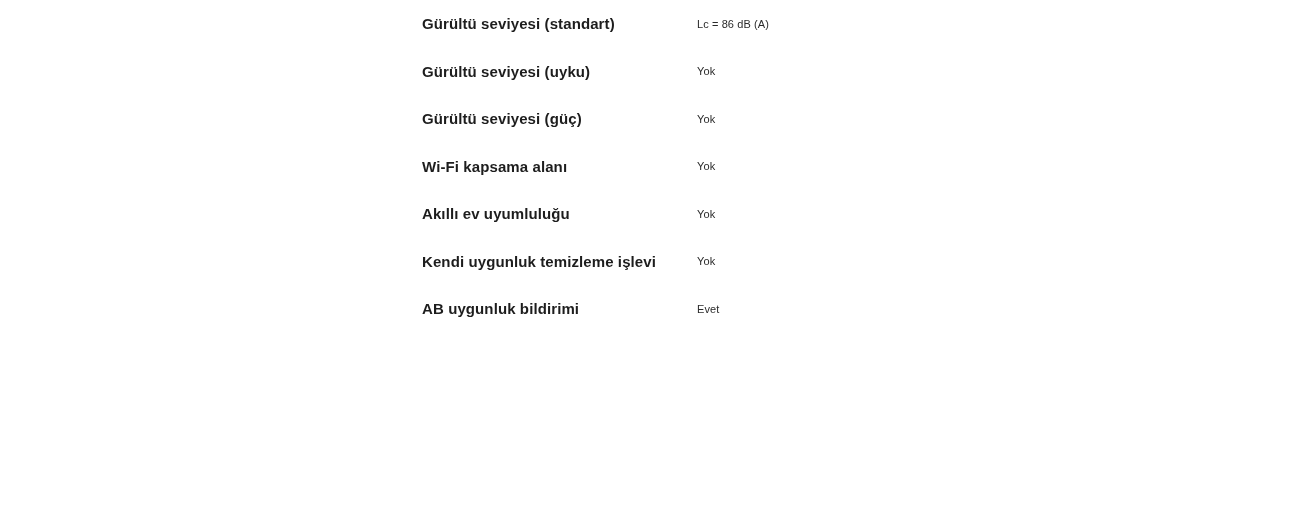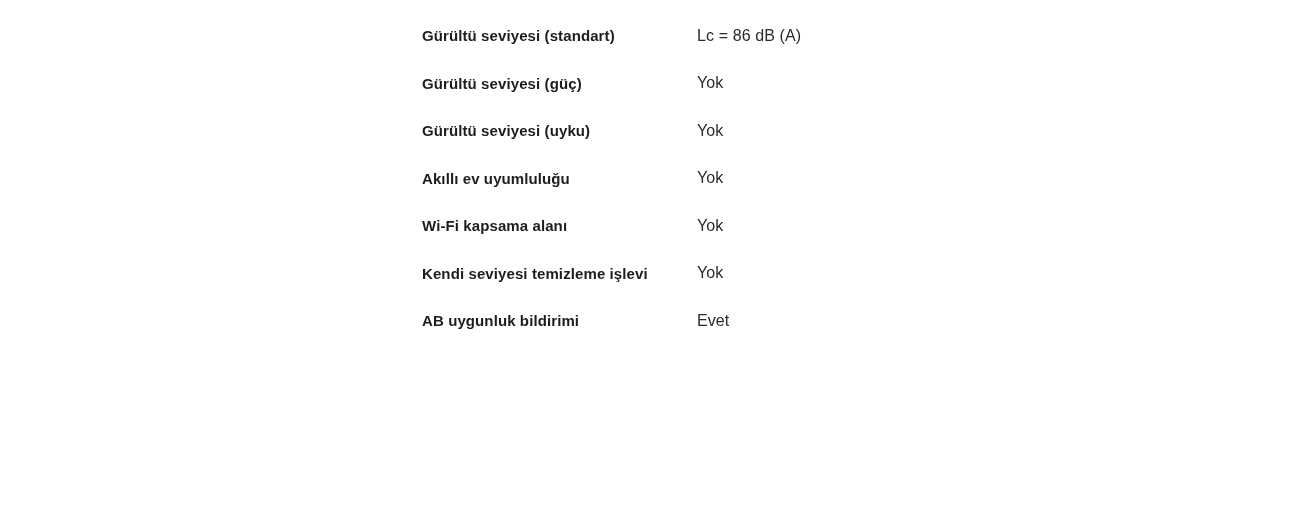--- a/index.html
+++ b/index.html
@@ -12,21 +12,21 @@
     height: 513px;
     font-family: "Liberation Sans", sans-serif;
     color: #1a1a1a;
     overflow: hidden;
   }
   .spec-sheet {
     position: relative;
     width: 1297px;
     height: 513px;
     box-sizing: border-box;
-    padding-top: 12px;
+    padding-top: 0px;
   }
   .spec-table {
     margin-left: 422px;
     border-collapse: collapse;
     width: 700px;
   }
   .spec-row {
     height: 47.5px;
   }
   .spec-label {
@@ -34,57 +34,57 @@
     font-weight: bold;
     color: #1d1d1d;
     text-align: left;
     vertical-align: middle;
     padding: 0;
     width: 275px;
     white-space: nowrap;
     letter-spacing: 0.1px;
   }
   .spec-value {
-    font-size: 16px;
+    font-size: 11px;
     font-weight: normal;
     color: #2b2b2b;
     text-align: left;
     vertical-align: middle;
     padding: 0;
     letter-spacing: 0.1px;
   }
 </style>
 </head>
 <body>
 
 <div class="spec-sheet">
   <table class="spec-table">
     <tbody>
       <tr class="spec-row">
         <td class="spec-label">Gürültü seviyesi (standart)</td>
         <td class="spec-value">Lc = 86 dB (A)</td>
       </tr>
       <tr class="spec-row">
+        <td class="spec-label">Gürültü seviyesi (uyku)</td>
+        <td class="spec-value">Yok</td>
+      </tr>
+      <tr class="spec-row">
         <td class="spec-label">Gürültü seviyesi (güç)</td>
         <td class="spec-value">Yok</td>
       </tr>
       <tr class="spec-row">
-        <td class="spec-label">Gürültü seviyesi (uyku)</td>
+        <td class="spec-label">Wi-Fi kapsama alanı</td>
         <td class="spec-value">Yok</td>
       </tr>
       <tr class="spec-row">
         <td class="spec-label">Akıllı ev uyumluluğu</td>
         <td class="spec-value">Yok</td>
       </tr>
       <tr class="spec-row">
-        <td class="spec-label">Wi-Fi kapsama alanı</td>
-        <td class="spec-value">Yok</td>
-      </tr>
-      <tr class="spec-row">
-        <td class="spec-label">Kendi seviyesi temizleme işlevi</td>
+        <td class="spec-label">Kendi uygunluk temizleme işlevi</td>
         <td class="spec-value">Yok</td>
       </tr>
       <tr class="spec-row">
         <td class="spec-label">AB uygunluk bildirimi</td>
         <td class="spec-value">Evet</td>
       </tr>
     </tbody>
   </table>
 </div>
 

